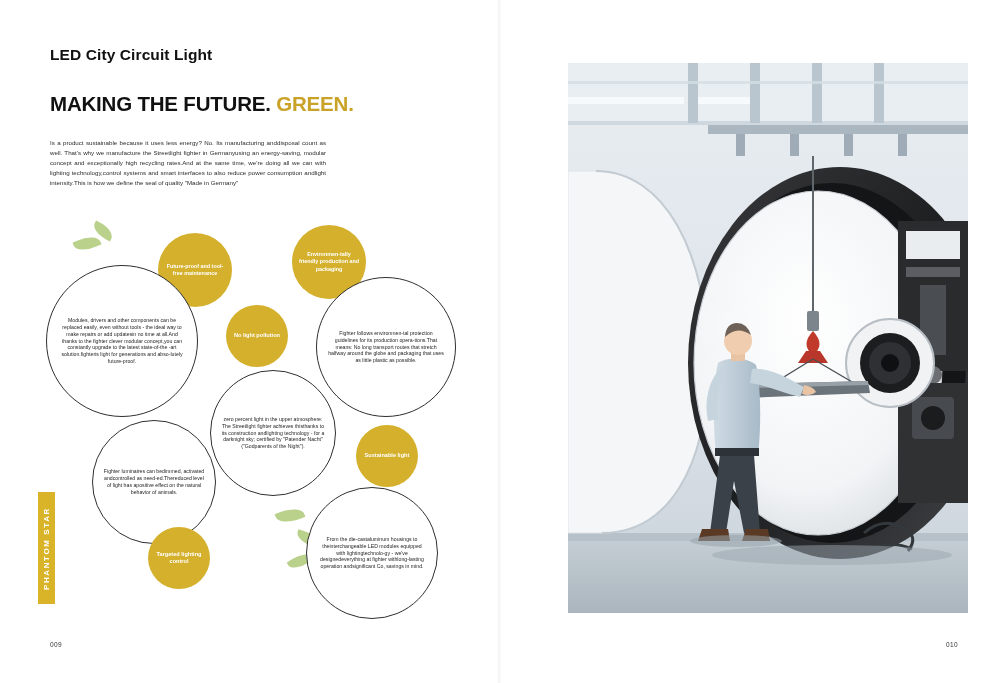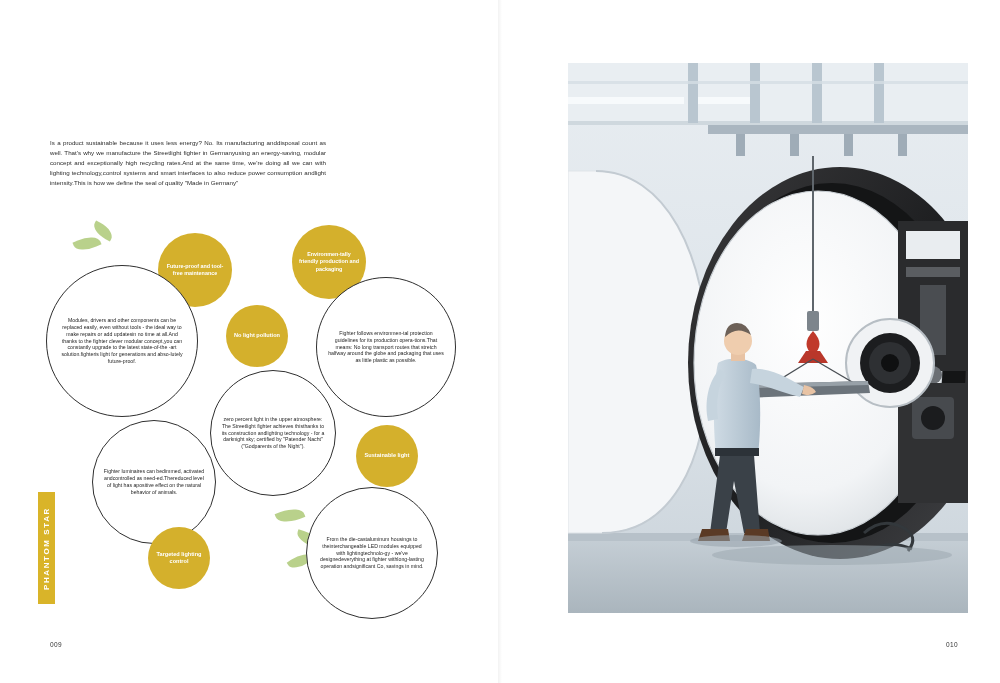--- a/index.html
+++ b/index.html
@@ -159,21 +159,25 @@
     pointer-events: none;
   }
 </style>
 </head>
 <body>
 
 <div class="spread">
 
   <div class="page-left">
 
-
+    <div class="kicker">LED City Circuit Light</div>
+
+    <div class="headline">
+      <span>MAKING THE FUTURE. </span><span class="green">GREEN.</span>
+    </div>
 
     <div class="body-copy">Is a product sustainable because it uses less energy? No. Its manufacturing anddisposal count as well. That's why we manufacture the Streetlight fighter in Germanyusing an energy-saving, modular concept and exceptionally high recycling rates.And at the same time, we're doing all we can with lighting technology,control systems and smart interfaces to also reduce power consumption andlight intensity.This is how we define the seal of quality  "Made in Germany"</div>
 
     <div class="side-tab">
       <span>PHANTOM STAR</span>
     </div>
 
     <div class="diagram">
 
       <div class="leaf" style="left:44px; top:22px; width:26px; height:13px; transform:rotate(-24deg);"></div>

